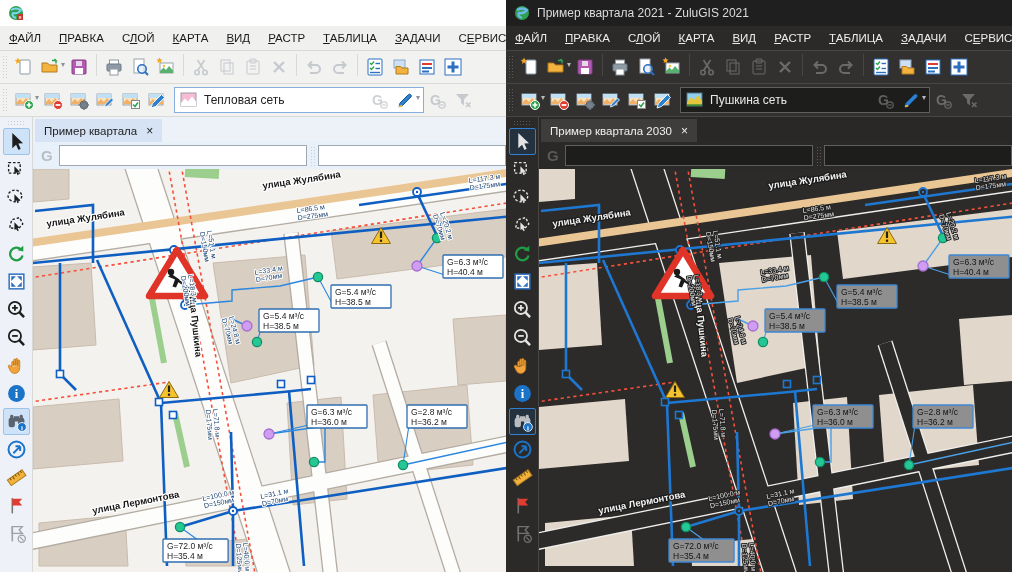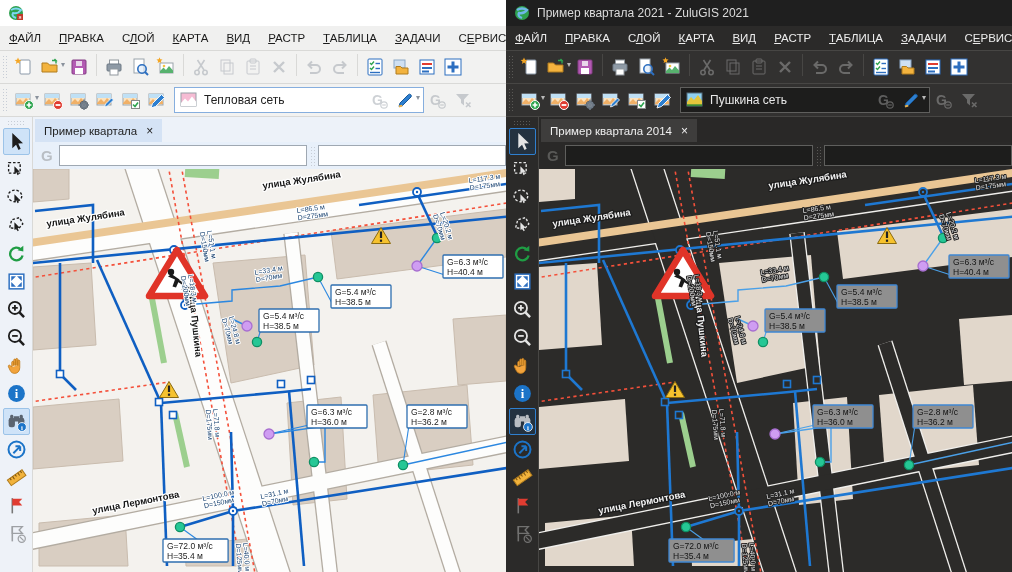--- a/index.html
+++ b/index.html
@@ -1117,21 +1117,21 @@
                 <path d="M6,3.5 h9.5 l-3,3.2 3,3.2 H6 z" fill="none" stroke="currentColor" stroke-width="1.3"></path>
                 <circle cx="15" cy="15" r="3.4" fill="none" stroke="currentColor" stroke-width="1.2"></circle>
                 <path d="M13.2,13.2 l3.6,3.6" stroke="currentColor" stroke-width="1.2"></path>
               </svg>
             </span>
           </span>
       </div>
       <div class="view">
         <div class="tabbar">
           <span class="tab">
-            <span>Пример квартала 2014</span>
+            <span>Пример квартала 2030</span>
             <span class="x">×</span>
           </span>
         </div>
         <div class="addrrow">
           <span class="gbadge">G</span>
           <span class="addrcombo">
             <span>Адрес</span>
             <span class="caret">▾</span>
           </span>
           <span class="addrsep"></span>

